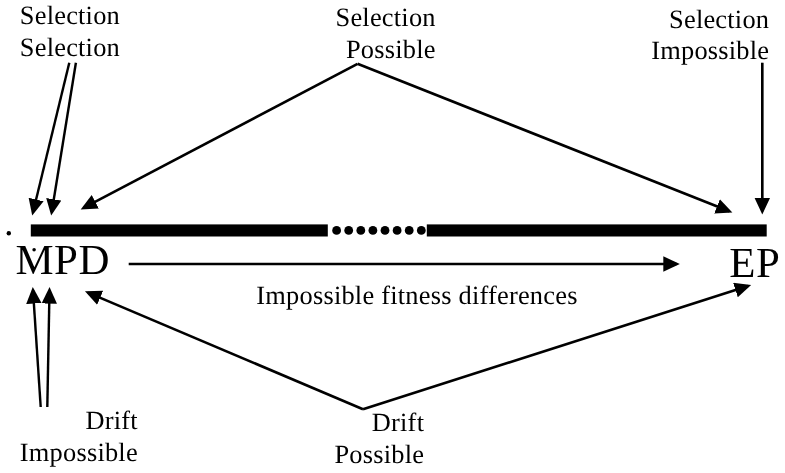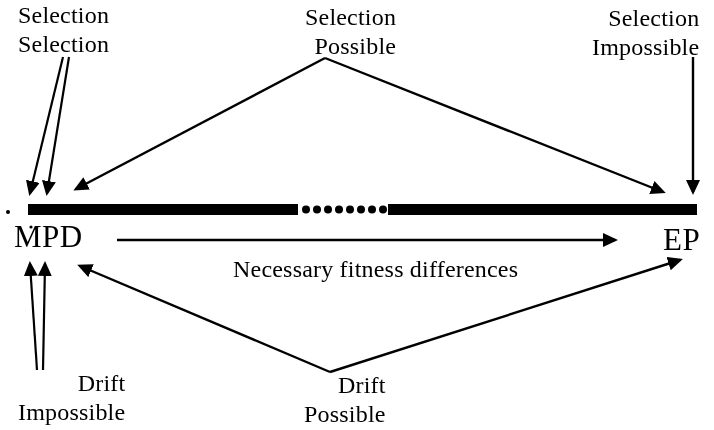--- a/index.html
+++ b/index.html
@@ -22,21 +22,21 @@
   .lbl {
     position: absolute;
     font-size: 24px;
     line-height: 29px;
     color: var(--ink);
     white-space: nowrap;
     letter-spacing: 0.2px;
     text-align: right;
   }
   .endpoint {
-    font-size: 31px;
+    font-size: 39px;
     line-height: 31px;
     letter-spacing: 0.5px;
   }
 </style>
 </head>
 <body>
 
 <div class="stage">
 
   <svg width="714" height="430" viewBox="0 0 714 430">
@@ -88,21 +88,21 @@
     <div>Possible</div>
   </div>
   <div class="lbl" style="left:592px; top:4px;">
     <div>Selection</div>
     <div>Impossible</div>
   </div>
 
   <div class="lbl endpoint" style="left:14px; top:221px;">MPD</div>
   <div class="lbl endpoint" style="left:663px; top:224px;font-family:Liberation Serif, serif;">EP</div>
 
-  <div class="lbl" style="left:233px; top:255px;">Necessary fitness differences</div>
+  <div class="lbl" style="left:233px; top:255px;">Impossible fitness differences</div>
 
   <div class="lbl" style="left:18px; top:369px;">
     <div>Drift</div>
     <div>Impossible</div>
   </div>
   <div class="lbl" style="left:304px; top:371px;">
     <div>Drift</div>
     <div>Possible</div>
   </div>
 

